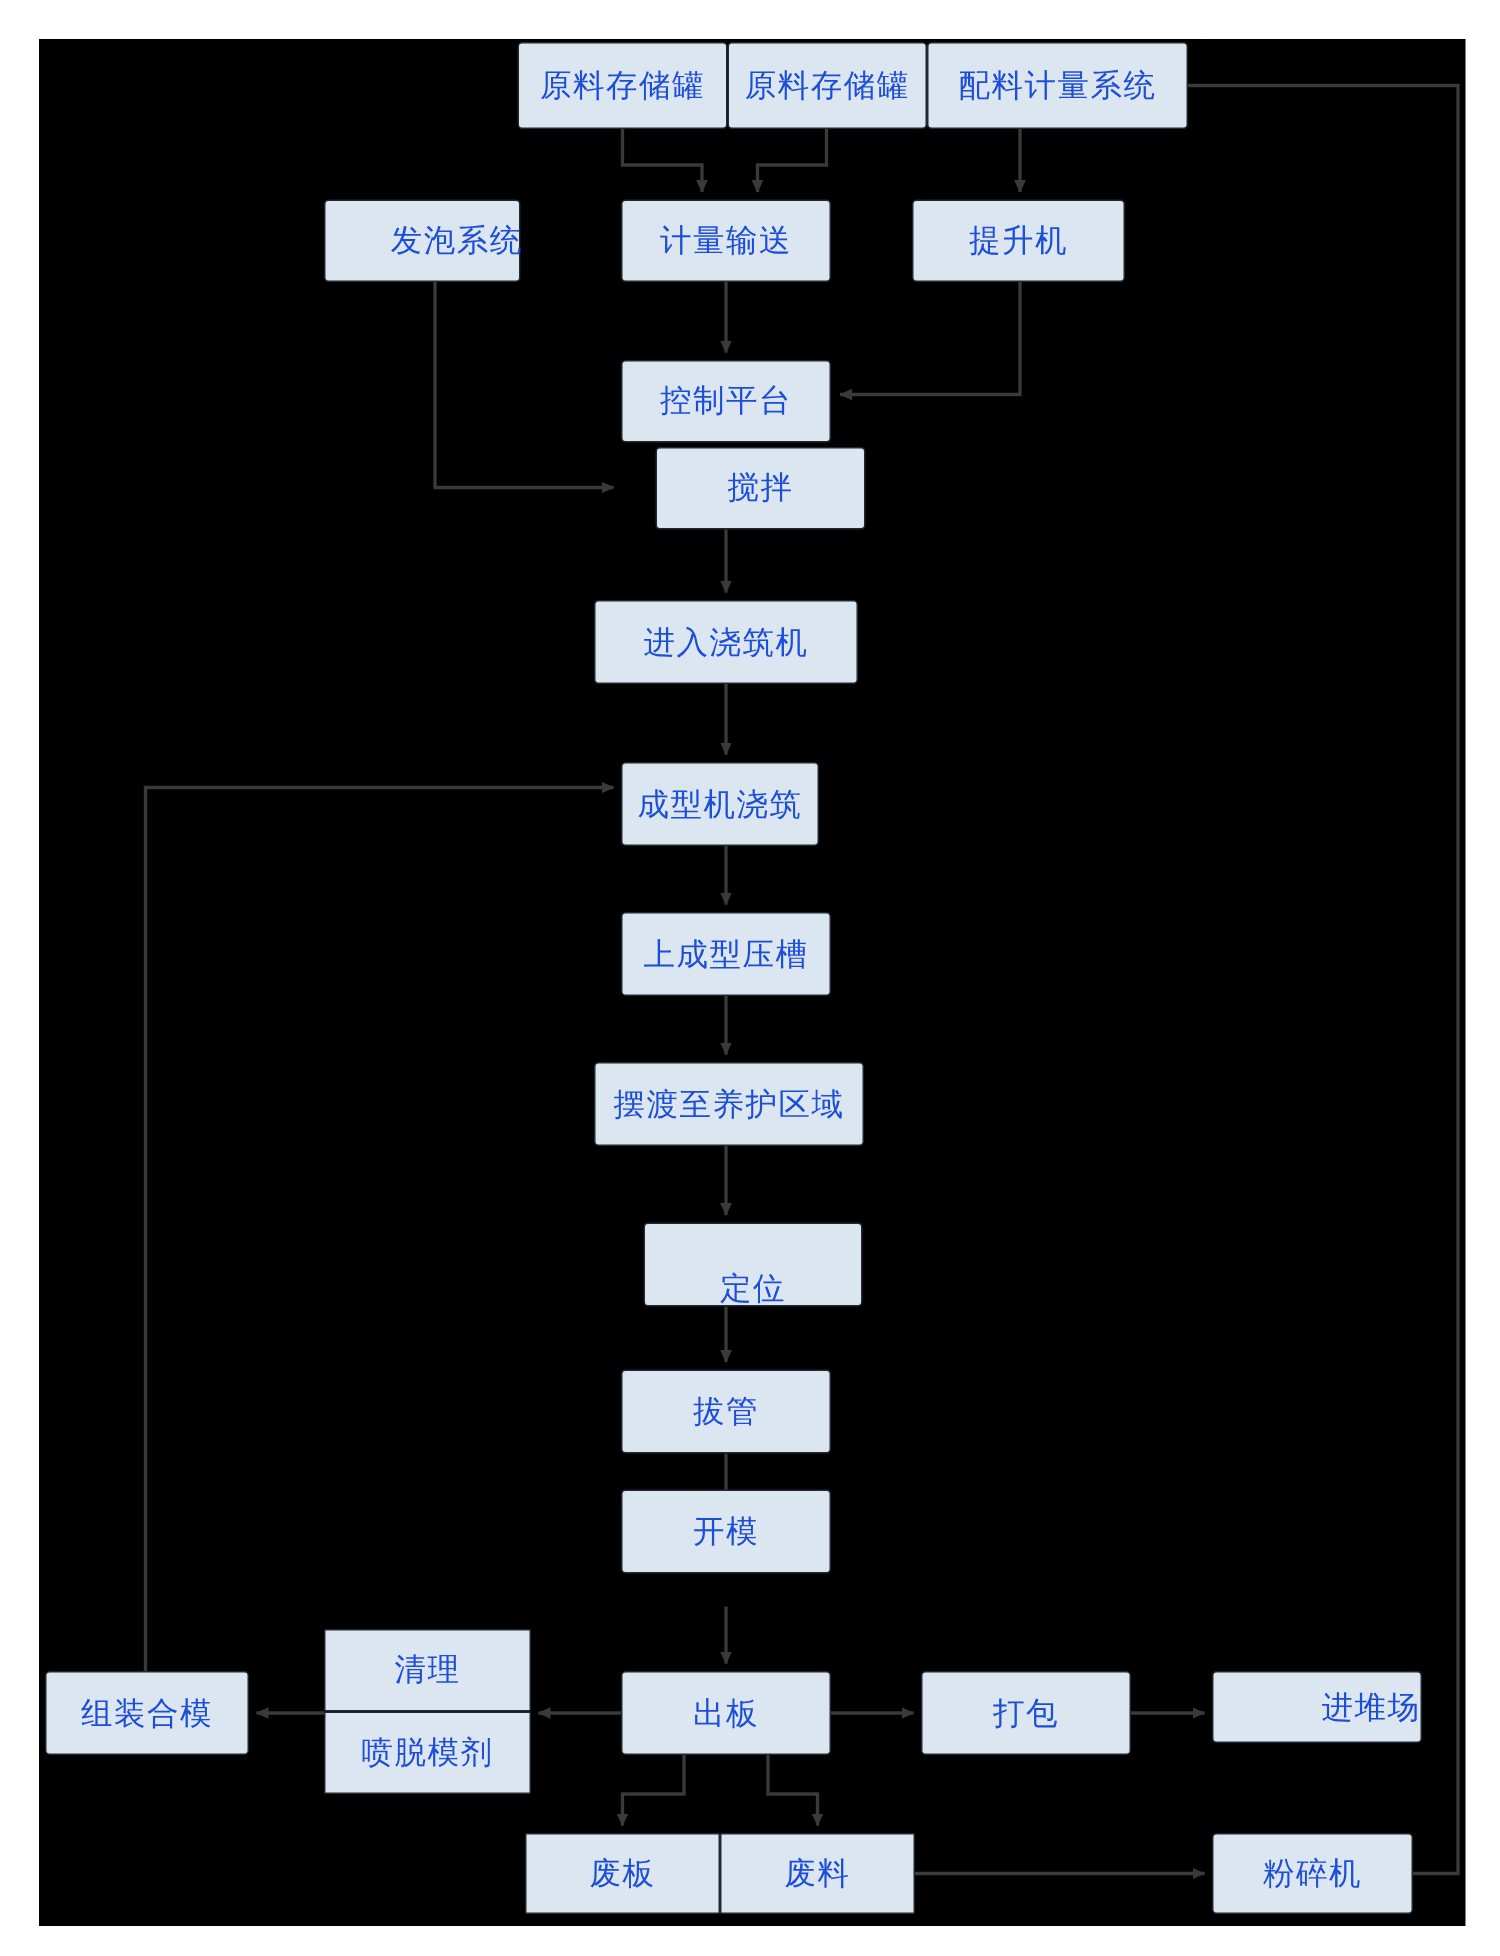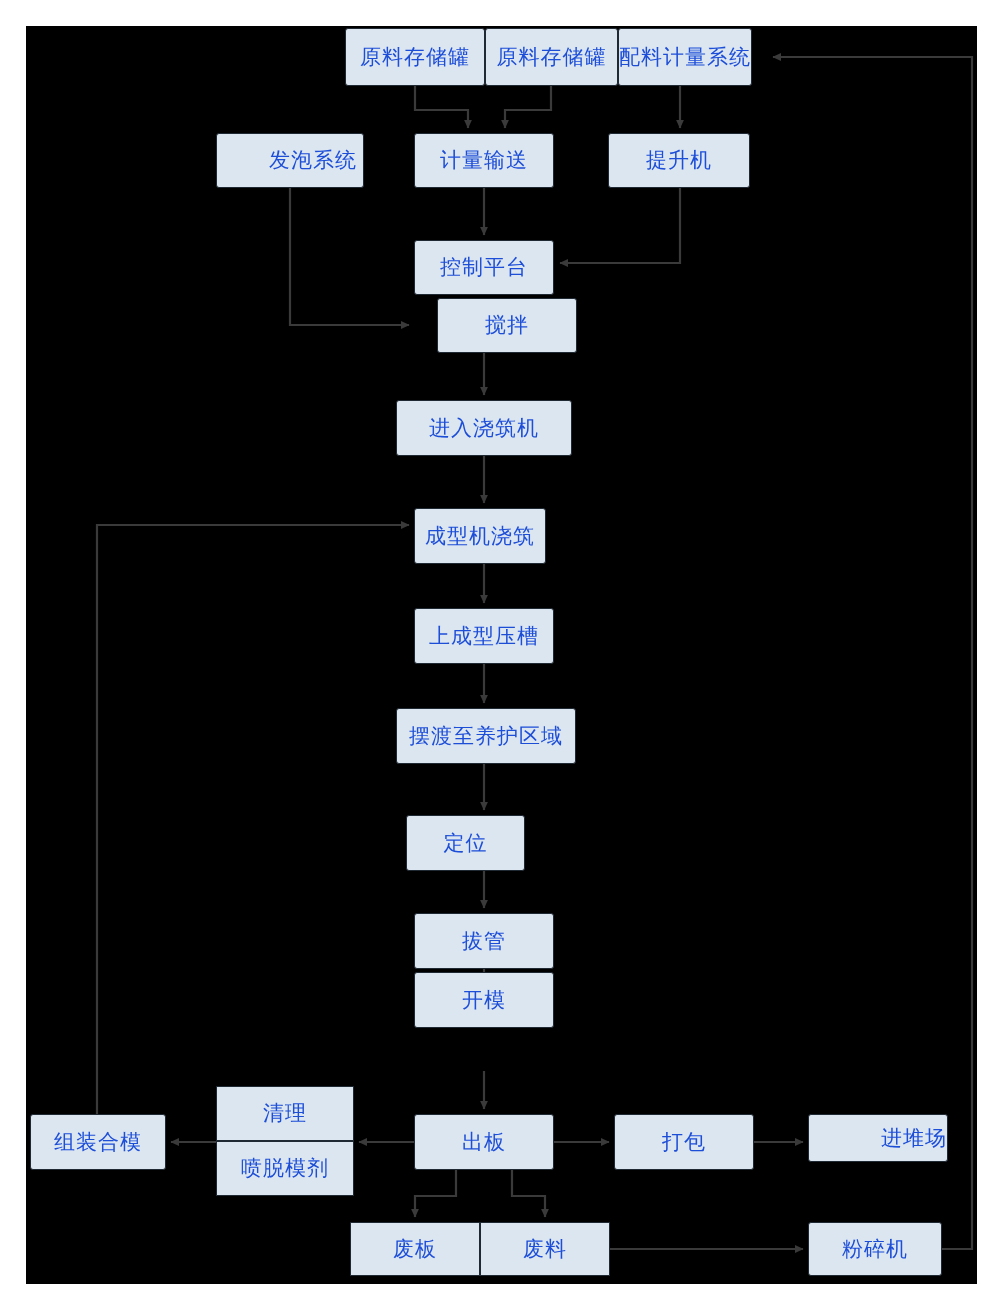--- a/index.html
+++ b/index.html
@@ -109,25 +109,25 @@
 </svg>
 
 <div class="node" style="left:345px;top:28px;width:140px;height:58px;">
     <span>原料存储罐</span>
   </div>
 
 <div class="node" style="left:485px;top:28px;width:133px;height:58px;">
     <span>原料存储罐</span>
   </div>
 
-<div class="node" style="left:618px;top:28px;width:134px;height:58px;">
+<div class="node" style="left:618px;top:28px;width:174px;height:58px;">
     <span>配料计量系统</span>
   </div>
 
-<div class="node" style="left:216px;top:133px;width:148px;height:55px;padding-left:46px;">
+<div class="node" style="left:216px;top:133px;width:131px;height:55px;padding-left:46px;">
     <span>发泡系统</span>
   </div>
 
 <div class="node" style="left:414px;top:133px;width:140px;height:55px;">
     <span>计量输送</span>
   </div>
 
 <div class="node" style="left:608px;top:133px;width:142px;height:55px;">
     <span>提升机</span>
   </div>
@@ -149,29 +149,29 @@
   </div>
 
 <div class="node" style="left:414px;top:608px;width:140px;height:56px;">
     <span>上成型压槽</span>
   </div>
 
 <div class="node" style="left:396px;top:708px;width:180px;height:56px;">
     <span>摆渡至养护区域</span>
   </div>
 
-<div class="node" style="left:406px;top:815px;width:119px;height:56px;">
+<div class="node" style="left:429px;top:815px;width:146px;height:56px;align-items:flex-end;">
     <span>定位</span>
   </div>
 
 <div class="node" style="left:414px;top:913px;width:140px;height:56px;">
     <span>拔管</span>
   </div>
 
-<div class="node" style="left:414px;top:972px;width:140px;height:56px;">
+<div class="node" style="left:414px;top:993px;width:140px;height:56px;">
     <span>开模</span>
   </div>
 
 <div class="node" style="left:30px;top:1114px;width:136px;height:56px;">
     <span>组装合模</span>
   </div>
 
 <div class="node sq" style="left:216px;top:1086px;width:138px;height:55px;">
     <span>清理</span>
   </div>

